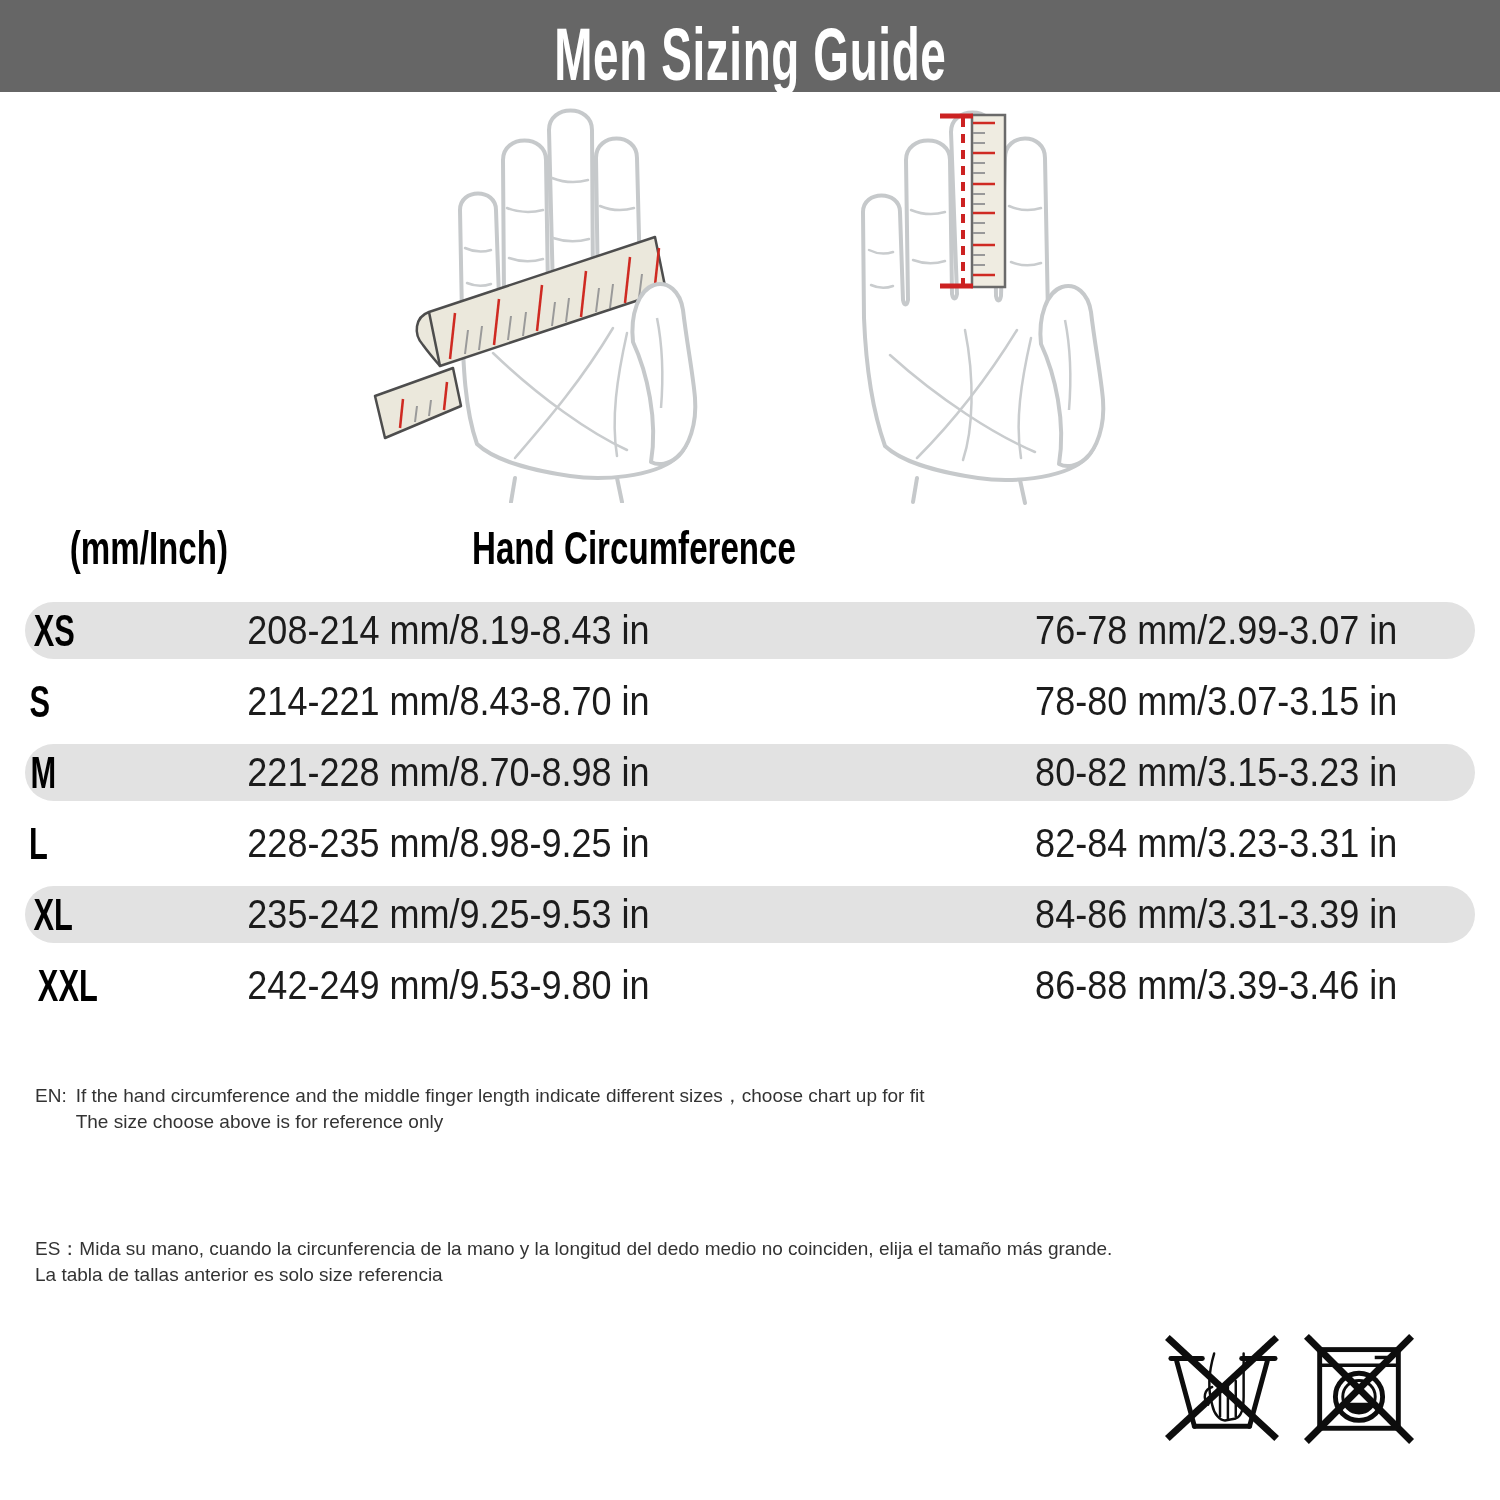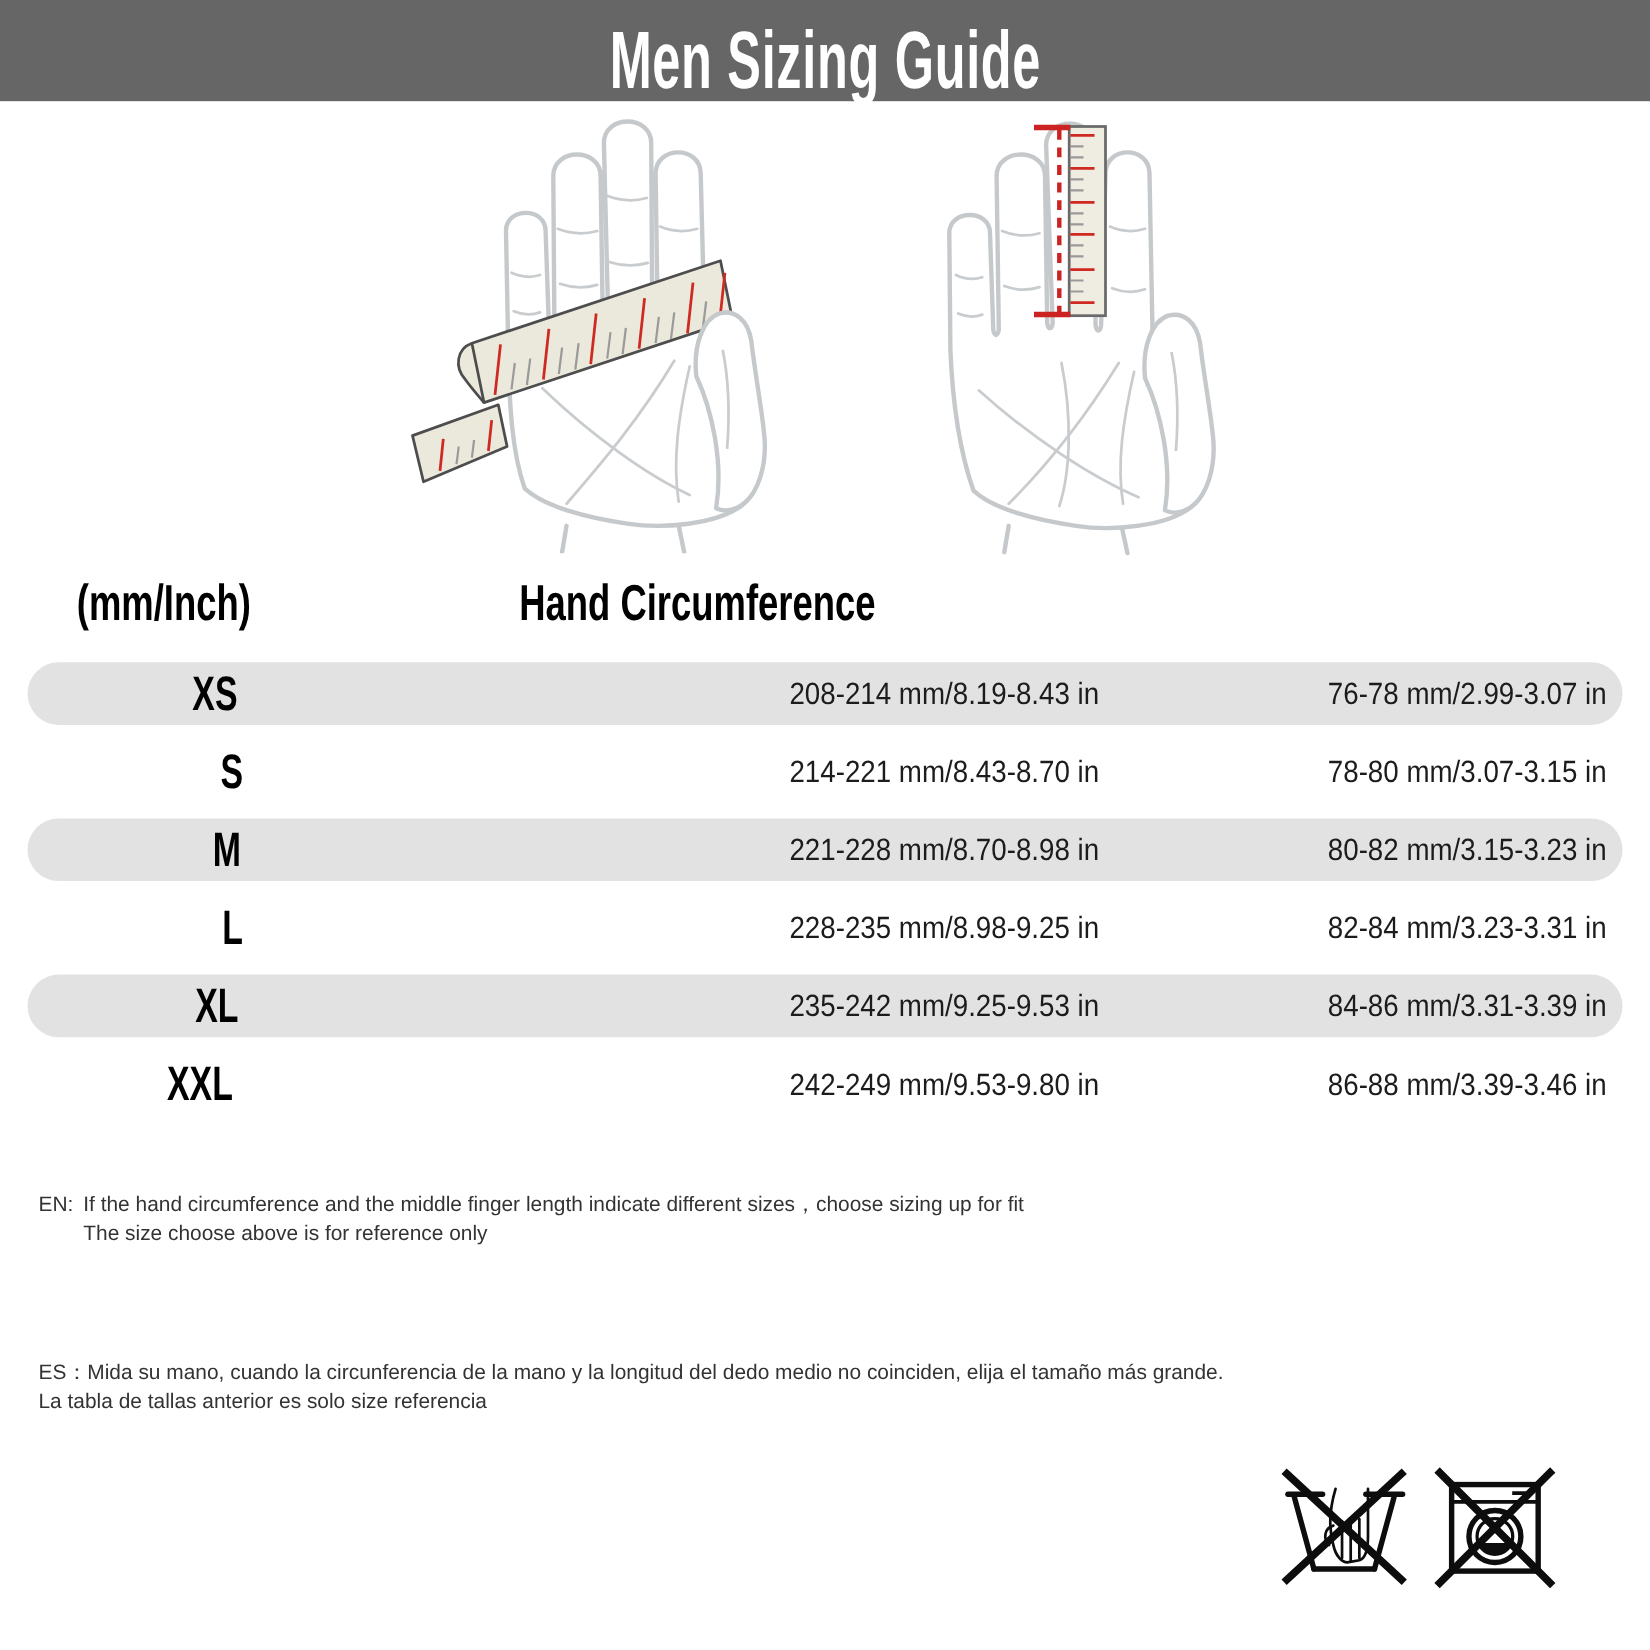--- a/index.html
+++ b/index.html
@@ -44,24 +44,24 @@
   }
   .thead .hc span{transform:scaleX(0.72);}
   .tbody{position:absolute;left:25px;top:595px;width:1450px;}
   .row{position:relative;height:71px;}
   .row .pill{
     position:absolute;left:0;right:0;top:7px;bottom:7px;border-radius:29px;background:var(--stripe);
   }
   .row .cells{
     position:absolute;inset:0;display:grid;grid-template-columns:200px 790px 460px;align-items:center;
   }
-  .cell{text-align:right;}
+  .cell{text-align:left;}
   .cell-size{font-weight:bold;font-size:44px;color:#000;}
   .cell-size span{transform:scaleX(0.70);}
-  .cell-val{font-size:28px;color:#1c1c1c;}
+  .cell-val{font-size:40px;color:#1c1c1c;}
   .cell-val span{transform:scaleX(0.90);}
 
   
   .note{position:absolute;font-size:19px;line-height:26px;color:var(--note);}
   .note-en{left:35px;top:1083px;display:flex;}
   .note-en .lbl{flex:0 0 auto;margin-right:9px;}
   .note-es{left:35px;top:1236px;}
 
   
   .care{position:absolute;top:1326px;}
@@ -241,21 +241,21 @@
       <div class="cell cell-size"><span class="cx">XXL</span></div>
       <div class="cell cell-val"><span class="cx">242-249 mm/9.53-9.80 in</span></div>
       <div class="cell cell-val"><span class="cx">86-88 mm/3.39-3.46 in</span></div>
     </div>
   </div>
 </div>
 
 <div class="note note-en">
   <div class="lbl">EN:</div>
   <div>
-    <div>If the hand circumference and the middle finger length indicate different sizes，choose sizing up for fit</div>
+    <div>If the hand circumference and the middle finger length indicate different sizes，choose chart up for fit</div>
     <div>The size choose above is for reference only</div>
   </div>
 </div>
 
 <div class="note note-es">
   <div><span>ES：</span><span>Mida su mano, cuando la circunferencia de la mano y la longitud del dedo medio no coinciden, elija el tamaño más grande.</span></div>
   <div>La tabla de tallas anterior es solo size referencia</div>
 </div>
 
 <svg class="care care-1" width="118" height="118" viewBox="0 0 120 120" fill="none" xmlns="http://www.w3.org/2000/svg">

